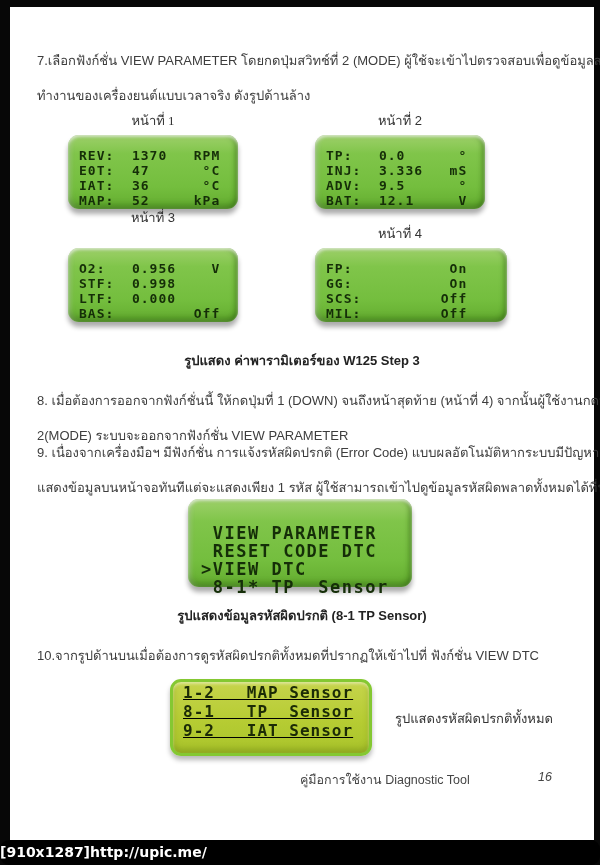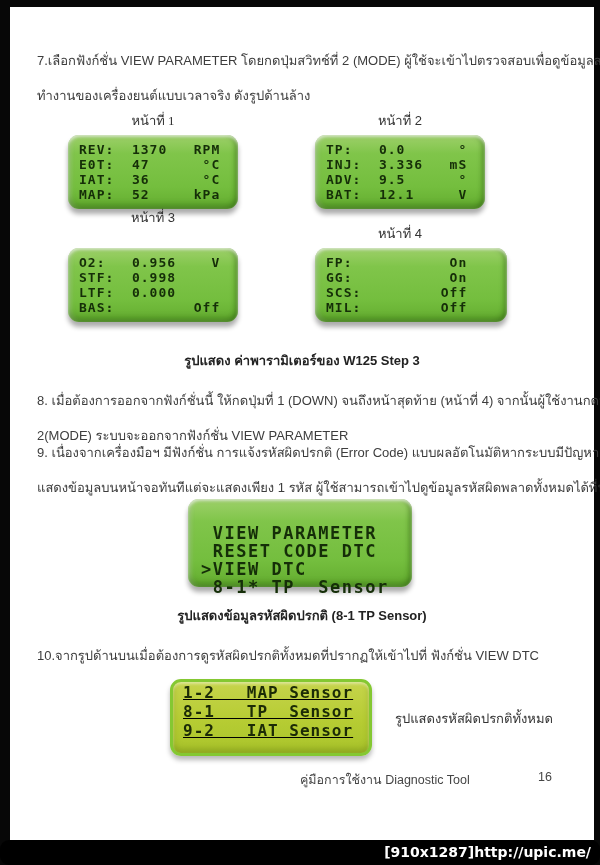--- a/index.html
+++ b/index.html
@@ -8,21 +8,21 @@
   .page{position:absolute;left:10px;top:7px;width:584px;height:833px;background:#ffffff;}
 
   .body-text{position:absolute;left:27px;width:540px;font-size:13px;color:#3d3d3d;}
   .tline{display:block;line-height:35px;white-space:nowrap;}
 
   .caption{position:absolute;left:0;width:100%;text-align:center;font-size:13px;
            font-weight:bold;color:#222;}
 
   .screen-title{position:absolute;text-align:center;font-size:13px;color:#333;}
 
-  .lcd{position:absolute;box-sizing:border-box;border-radius:11px;padding:7px 11px;
+  .lcd{position:absolute;box-sizing:border-box;border-radius:11px;padding:13px 11px;
        background:linear-gradient(180deg,#9ed06a 0%,#80c54a 25%,#74be3e 70%,#63ac2f 100%);
        box-shadow:0 5px 5px rgba(0,0,0,0.33),
                   inset 0 2px 3px rgba(255,255,255,0.6),
                   inset 0 -4px 6px rgba(40,90,10,0.45),
                   inset 3px 0 4px rgba(255,255,255,0.3),
                   inset -3px 0 5px rgba(40,90,10,0.35);}
   .lcd-line{font-family:"DejaVu Sans Mono","Liberation Mono",monospace;font-weight:bold;
             white-space:pre;color:#152e08;font-size:13px;line-height:15px;letter-spacing:1px;}
 
   .lcd-large{padding:25px 13px;}
@@ -33,21 +33,21 @@
        box-shadow:0 4px 5px rgba(0,0,0,0.28),
                   inset 0 2px 3px rgba(255,255,255,0.45),
                   inset 0 -4px 6px rgba(90,110,10,0.35);text-decoration:underline;}
   .lcd-yellow .lcd-line{font-size:16px;line-height:19px;letter-spacing:1px;color:#1c2b06;}
 
   .side-label{position:absolute;font-size:13px;color:#333;white-space:nowrap;}
   .footer-title{position:absolute;font-size:12.5px;color:#454545;white-space:nowrap;}
   .page-number{position:absolute;font-size:12.5px;color:#454545;}
 
   .watermark-bar{position:absolute;left:0;bottom:0;width:600px;height:25px;background:#000;
-        box-sizing:border-box;padding-right:9px;text-align:right;border-radius:9px;}
+        box-sizing:border-box;padding-right:9px;text-align:left;border-radius:9px;}
   .watermark-text{color:#fff;font-size:14px;line-height:24px;
         font-family:"DejaVu Sans","Liberation Sans",sans-serif;font-weight:bold;}
 </style>
 </head>
 <body>
 
 <div class="frame">
   <div class="page">
 
     <div class="body-text" style="top:36px;">
@@ -116,20 +116,20 @@
 
     <div class="lcd lcd-yellow" style="left:160px;top:672px;width:202px;height:77px;">
       <div class="lcd-line">1-2   MAP Sensor</div>
       <div class="lcd-line">8-1   TP  Sensor</div>
       <div class="lcd-line">9-2   IAT Sensor</div>
     </div>
 
     <div class="side-label" style="left:385px;top:701px;">รูปแสดงรหัสผิดปรกติทั้งหมด</div>
 
     <div class="footer-title" style="left:290px;top:763px;">คู่มือการใช้งาน Diagnostic Tool</div>
-    <div class="page-number" style="left:528px;top:763px;">16</div>
+    <div class="page-number" style="left:528px;top:763px;font-style:italic;">16</div>
 
   </div>
 
   <div class="watermark-bar">
     <span class="watermark-text">[910x1287]http://upic.me/</span>
   </div>
 </div>
 
 </body></html>

